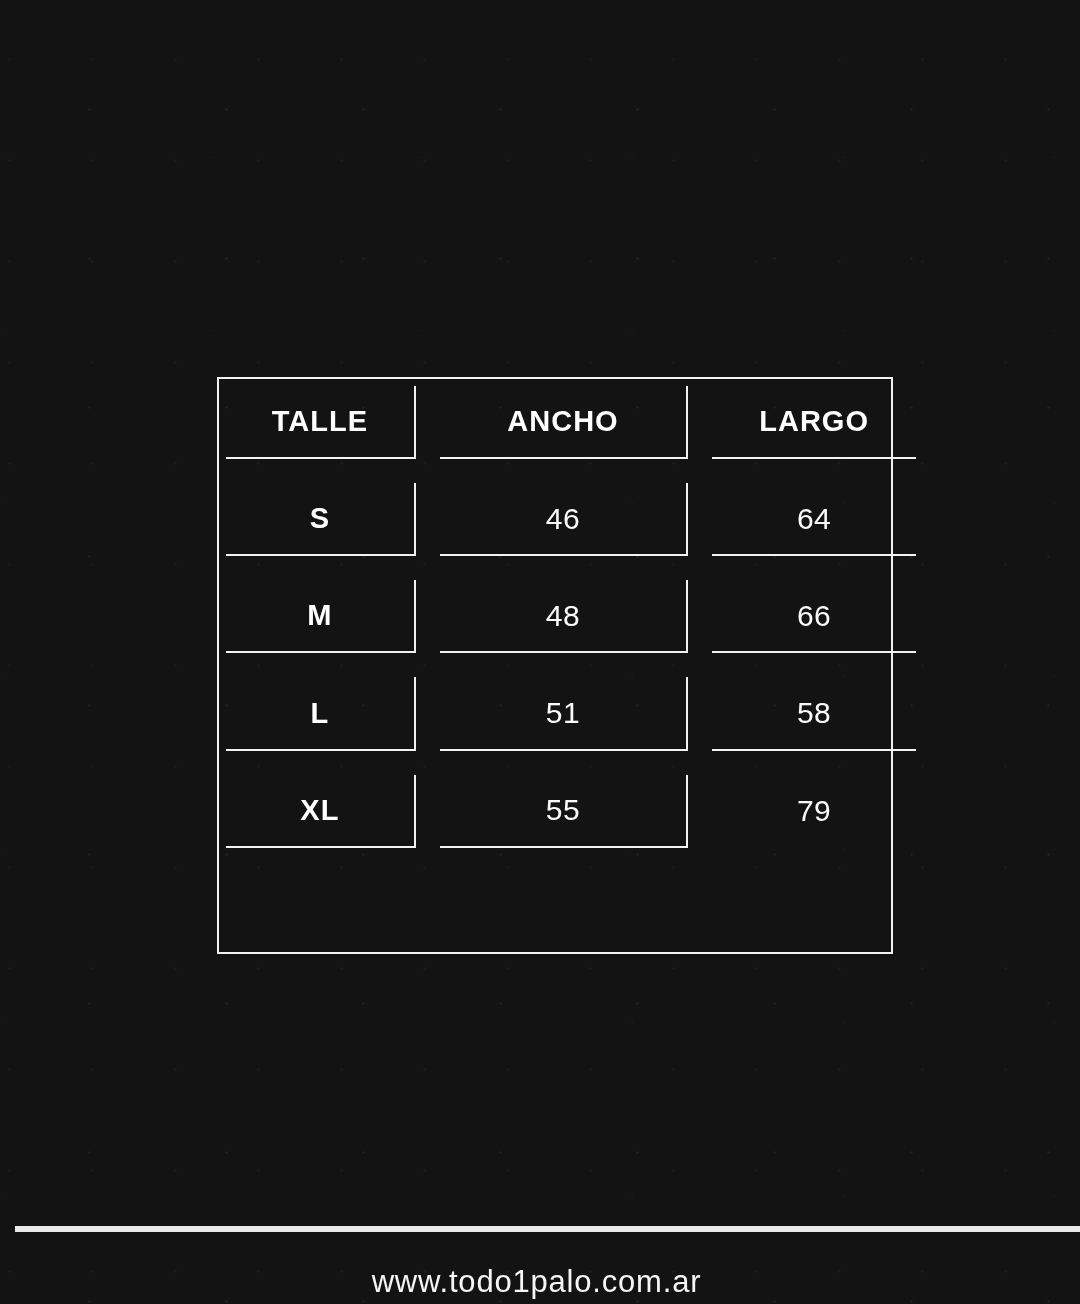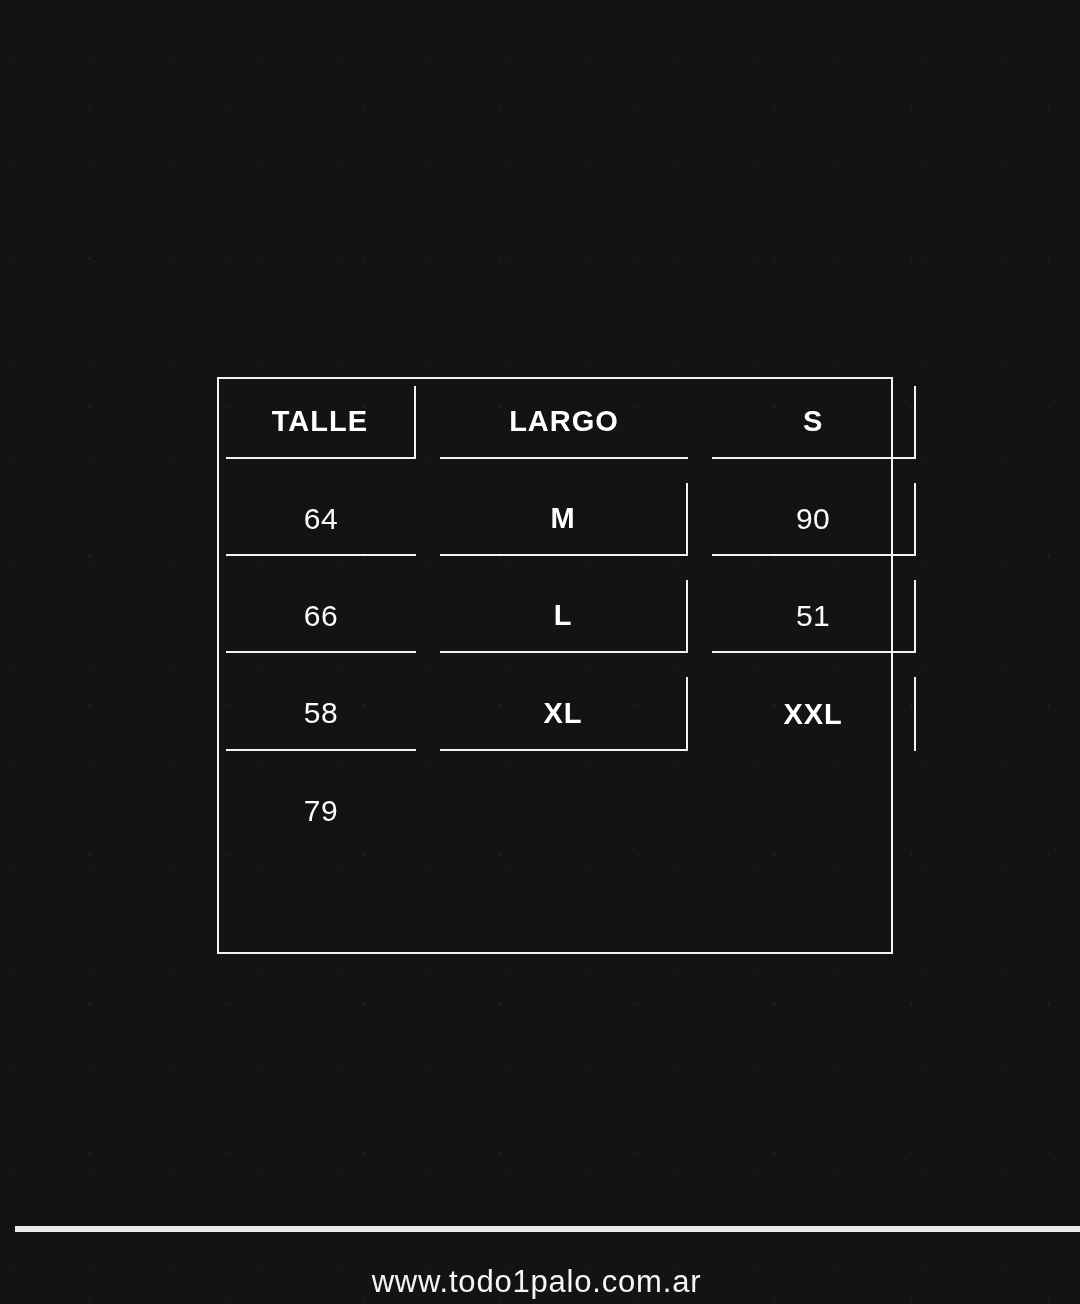--- a/index.html
+++ b/index.html
@@ -79,34 +79,36 @@
     color: #f5f5f5;
     letter-spacing: 0.8px;
   }
 </style>
 </head>
 <body>
 
 <div class="size-table">
 
   <div class="cell bold">TALLE</div>
+  <div class="cell bold">ANCHO</div>
   <div class="cell bold last-col">LARGO</div>
 
   <div class="cell bold">S</div>
+  <div class="cell">46</div>
   <div class="cell last-col">64</div>
 
   <div class="cell bold">M</div>
-  <div class="cell">90</div>
+  <div class="cell">48</div>
   <div class="cell last-col">66</div>
 
   <div class="cell bold">L</div>
   <div class="cell">51</div>
   <div class="cell last-col">58</div>
 
   <div class="cell bold">XL</div>
+  <div class="cell">55</div>
 
-  <div class="cell bold last-row">XXL</div>
   <div class="cell last-col last-row">79</div>
 
 </div>
 
 <div class="footer-line"></div>
 <div class="footer-url">www.todo1palo.com.ar</div>
 
 </body></html>

